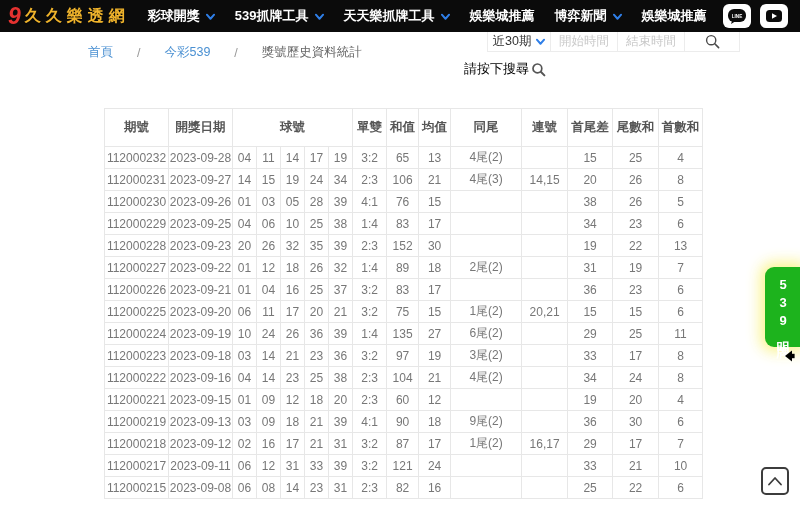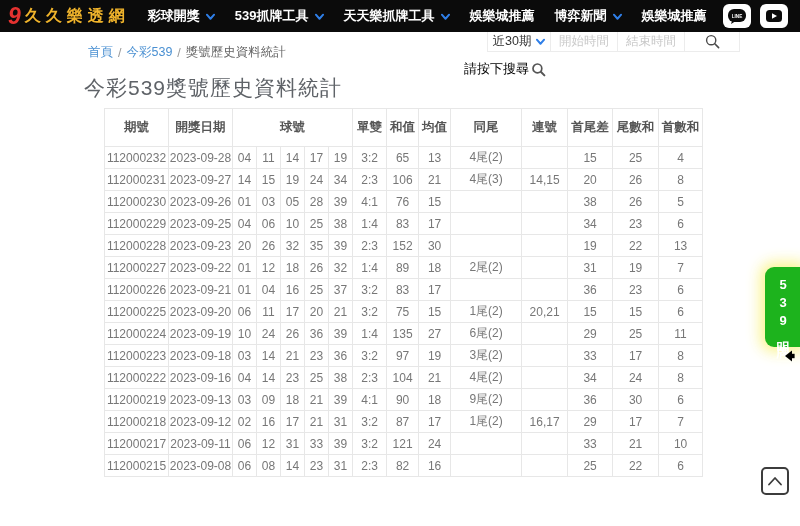--- a/index.html
+++ b/index.html
@@ -27,21 +27,21 @@
   .fcell { height:20px; border:1px solid #ececec; border-top:none; margin-left:-1px;
     display:flex; align-items:center; justify-content:center; background:#fff; font-size:12.5px; }
   .fcell.select { width:64px; gap:5px; color:#333; cursor:pointer; }
   .fcell.inp { width:68px; color:#c9c9c9; cursor:text; }
   .fcell.search { width:56px; cursor:pointer; }
   .search-hint { position:absolute; top:60px; right:254px; display:flex; align-items:center;
     gap:2px; color:#000000; font-size:13px; z-index:20; }
 
   
   .breadcrumb { position:absolute; top:44px; left:88px; font-size:12.5px; color:#999;
-    display:flex; gap:5px; align-items:center; }
+    display:flex; gap:24px; align-items:center; }
   .bc-link { color:#4a90d2; cursor:pointer; }
   .bc-current { color:#666; }
   .page-title { position:absolute; top:74px; left:84px; font-size:21px; color:#5f6368;
     letter-spacing:1px; }
 
   
   .stats-table { position:absolute; top:108px; left:104px; width:598px;
     border-collapse:collapse; table-layout:fixed; font-size:12px; color:#777;
     background:#fff; }
   .stats-table th, .stats-table td { border:1px solid #e7e7e7; text-align:center;
@@ -144,21 +144,20 @@
   </div>
 
   <div class="breadcrumb">
     <span class="bc-link">首頁</span>
     <span>/</span>
     <span class="bc-link">今彩539</span>
     <span>/</span>
     <span class="bc-current">獎號歷史資料統計</span>
   </div>
 
-  <div class="page-title">今彩539獎號歷史資料統計</div>
 
   <table class="stats-table">
     <colgroup>
       <col style="width:64px">
         <col style="width:64px">
       <col style="width:24px">
         <col style="width:24px">
         <col style="width:24px">
         <col style="width:24px">
         <col style="width:24px">
@@ -368,20 +367,37 @@
           <td>2:3</td>
           <td>104</td>
           <td>21</td>
           <td>4尾(2)</td>
           <td></td>
           <td>34</td>
           <td>24</td>
           <td>8</td>
         </tr>
         <tr>
+          <td>112000221</td>
+          <td>2023-09-15</td>
+          <td>01</td>
+          <td>09</td>
+          <td>12</td>
+          <td>18</td>
+          <td>20</td>
+          <td>2:3</td>
+          <td>60</td>
+          <td>12</td>
+          <td></td>
+          <td></td>
+          <td>19</td>
+          <td>20</td>
+          <td>4</td>
+        </tr>
+        <tr>
           <td>112000219</td>
           <td>2023-09-13</td>
           <td>03</td>
           <td>09</td>
           <td>18</td>
           <td>21</td>
           <td>39</td>
           <td>4:1</td>
           <td>90</td>
           <td>18</td>

